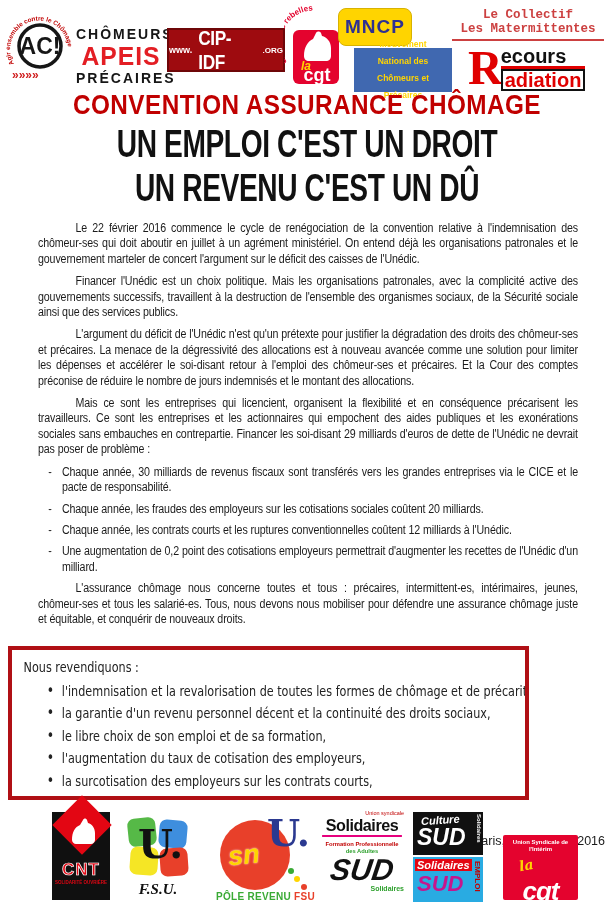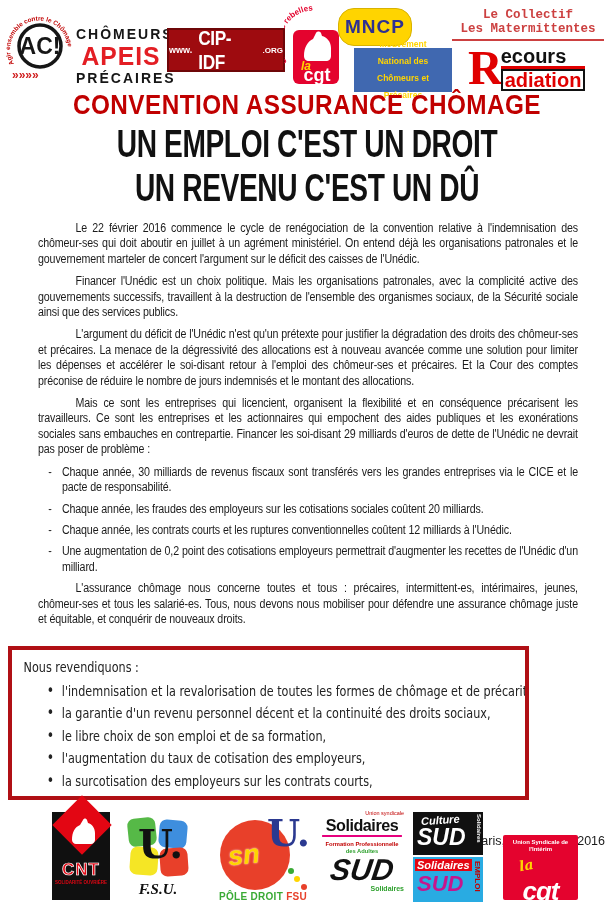--- a/index.html
+++ b/index.html
@@ -20,21 +20,21 @@
   .cip{left:167px;top:28px;width:118px;height:44px;background:#9E0B0F;border:2px solid #6E0608;
        border-radius:0;color:#fff;display:flex;align-items:center;justify-content:center;}
   .cip .w{font-size:9px;font-weight:bold;}
   .cip .m{font-size:21px;font-weight:900;transform:scaleX(.82);letter-spacing:-0.5px;}
   .cip .o{font-size:8px;font-weight:bold;}
 
   .cgtreb{left:284px;top:0;width:62px;height:88px;}
 
   .mncp{left:338px;top:6px;width:114px;height:86px;}
   .mncp .ybox{position:absolute;left:0;top:2px;width:74px;height:38px;background:#FFD400;
-      border:1px solid #D8B200;border-radius:16px;display:flex;align-items:center;justify-content:center;
+      border:1px solid #D8B200;border-radius:8px;display:flex;align-items:center;justify-content:center;
       font-size:19px;font-weight:900;color:#2E3192;letter-spacing:1px;}
   .mncp .bbox{position:absolute;left:16px;top:42px;width:98px;height:44px;background:#4068B0;
       color:#FFD400;font-size:8.5px;font-weight:bold;text-align:center;line-height:17px;
       display:flex;align-items:center;justify-content:center;padding:20px;}
 
   .mater{left:452px;top:8px;width:152px;text-align:center;color:#CC4040;
       font-family:"Liberation Mono",monospace;font-weight:bold;font-size:12.5px;line-height:14px;
       border-bottom:2px solid #CC4040;padding-bottom:3px;}
 
   .recours{left:468px;top:46px;width:124px;height:48px;display:flex;}
@@ -255,21 +255,21 @@
     <div class="n" data-name="fsu-name">F.S.U.</div>
   </div>
 
   <div class="logo snu" data-name="snu-pole-emploi-logo">
     <div class="circle" data-name="snu-red-circle"></div>
     <div class="sn" data-name="snu-sn-letters">sn</div>
     <div class="u" data-name="snu-u-letter">U.</div>
     <div class="d d1" data-name="snu-dot-green"></div>
     <div class="d d2" data-name="snu-dot-yellow"></div>
     <div class="d d3" data-name="snu-dot-red"></div>
-    <div class="cap" data-name="snu-caption"><span class="g" data-name="snu-pole-emploi-label">PÔLE DROIT </span><span class="r" data-name="snu-fsu-label">FSU</span></div>
+    <div class="cap" data-name="snu-caption"><span class="g" data-name="snu-pole-emploi-label">PÔLE REVENU </span><span class="r" data-name="snu-fsu-label">FSU</span></div>
   </div>
 
   <div class="logo soli" data-name="solidaires-logo">
     <span class="us" data-name="solidaires-union-label">Union syndicale</span>
     <span class="name" data-name="solidaires-name">Solidaires</span>
     <span class="fpa" data-name="solidaires-fpa-label"><span class="red" data-name="fpa-line1">Formation Professionnelle</span><br>
       <span data-name="fpa-line2">des Adultes</span></span>
     <span class="sud" data-name="sud-script">SUD</span>
     <span class="small" data-name="solidaires-small-label">Solidaires</span>
   </div>

